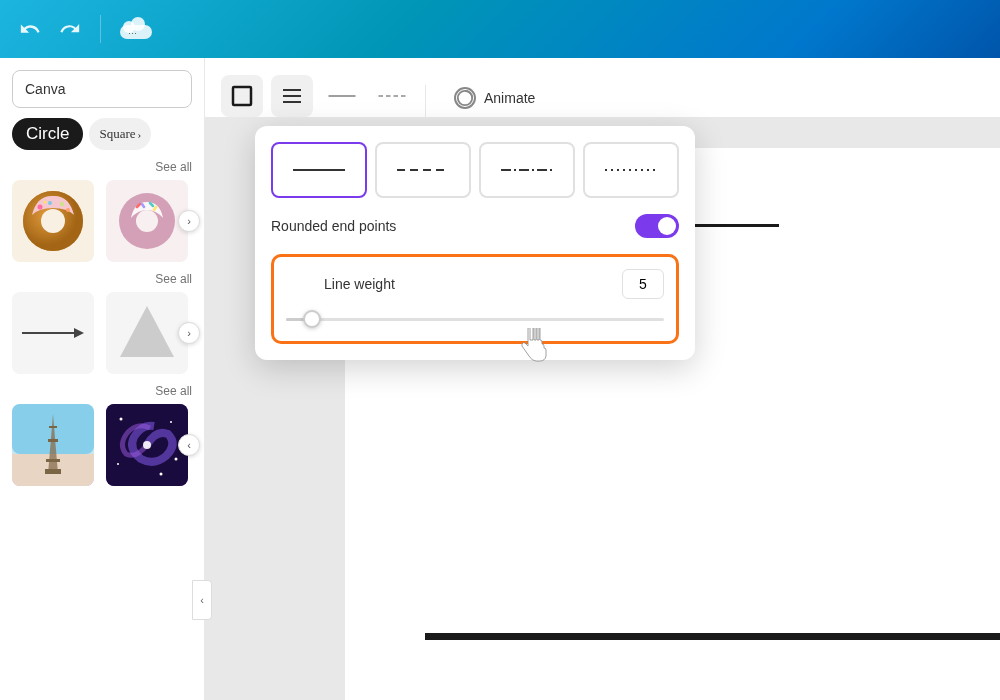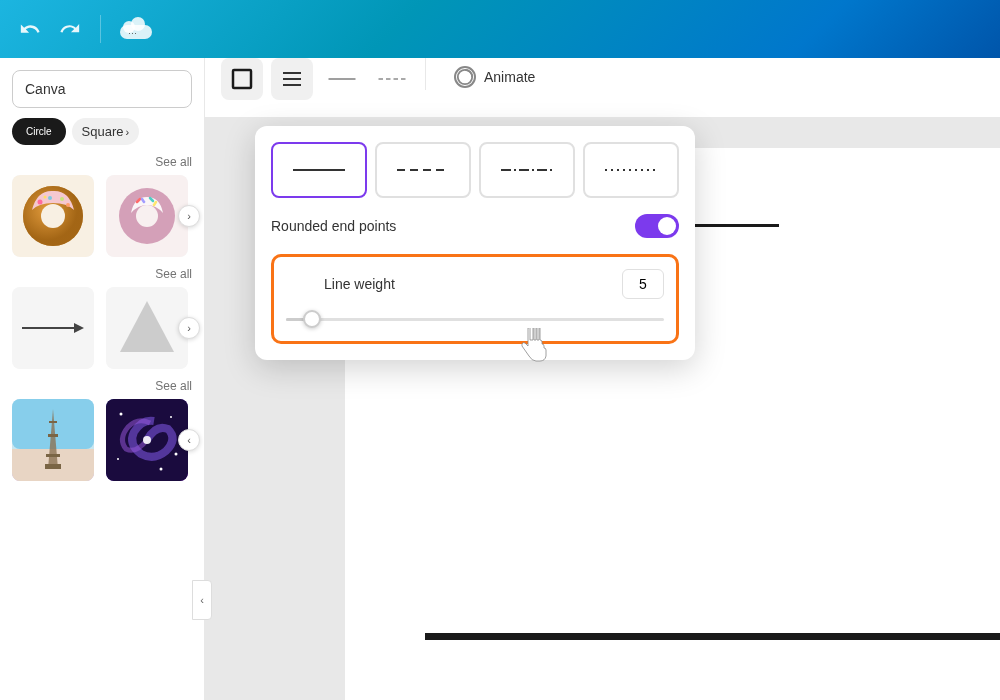--- a/index.html
+++ b/index.html
@@ -58,21 +58,21 @@
     }
 
     .shape-tabs {
       display: flex;
       gap: 6px;
     }
     .shape-tab {
       padding: 6px 14px;
       border-radius: 20px;
       border: none;
-      font-size: 10px;
+      font-size: 17px;
       font-weight: 500;
       cursor: pointer;
       background: #f0f0f0;
       color: #333;
     }
     .shape-tab.active {
       background: #1a1a1a;
       color: white;
     }
     .shape-tab-more {
@@ -80,20 +80,21 @@
       align-items: center;
       gap: 2px;
       padding: 6px 10px;
       border-radius: 20px;
       border: none;
       font-size: 13px;
       font-weight: 500;
       cursor: pointer;
       background: #f0f0f0;
       color: #333;
+      font-family: Liberation Serif, serif;
     }
 
     .section-header {
       display: flex;
       justify-content: flex-end;
       align-items: center;
     }
     .see-all-link {
       font-size: 12px;
       color: #737373;
@@ -165,21 +166,21 @@
       display: flex;
       flex-direction: column;
     }
 
     
     .toolbar {
       height: 60px;
       background: white;
       border-bottom: 1px solid #e8e8e8;
       display: flex;
-      align-items: flex-start;
+      align-items: flex-end;
       padding: 0 16px;
       gap: 8px;
       position: relative;
       z-index: 20;
     }
 
     .toolbar-btn {
       width: 42px; height: 42px;
       border-radius: 8px;
       border: none;

